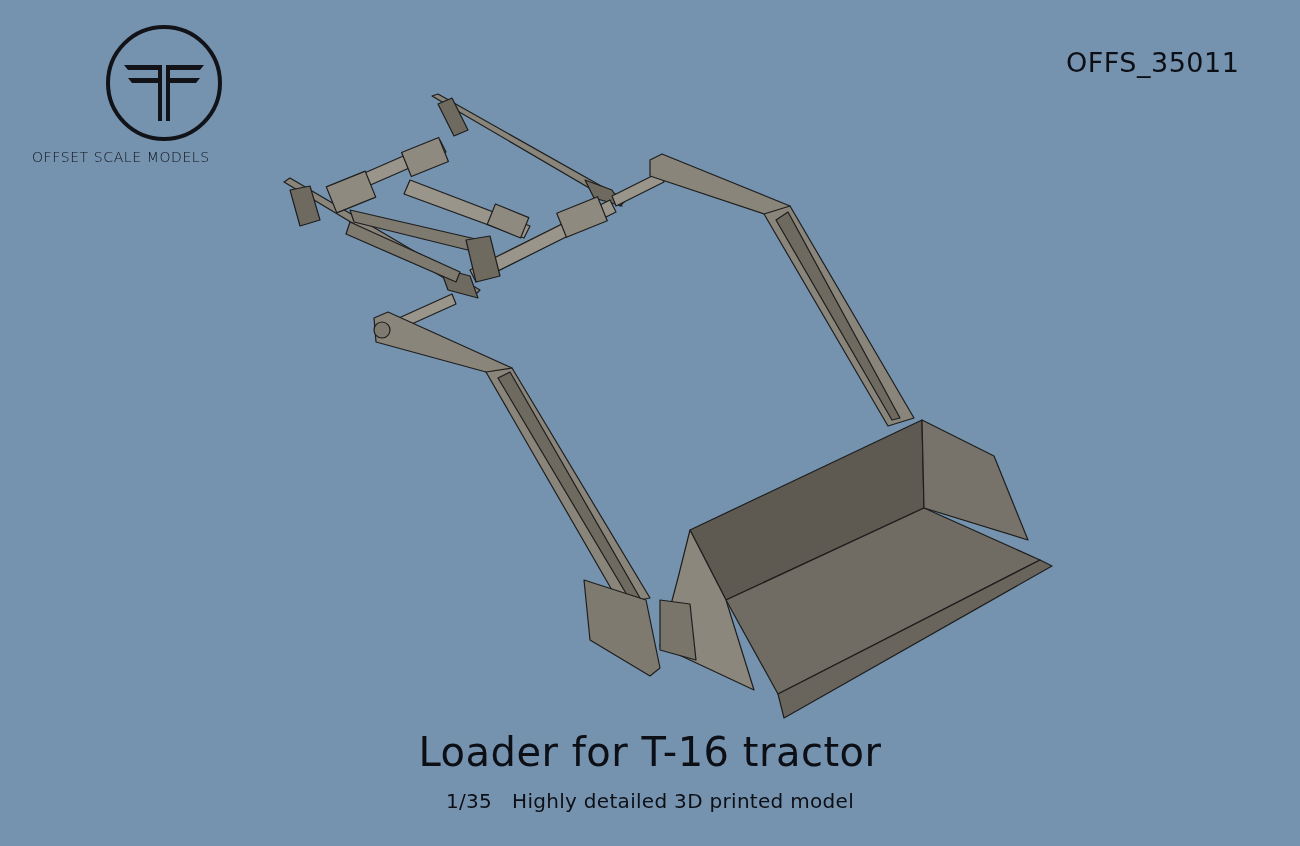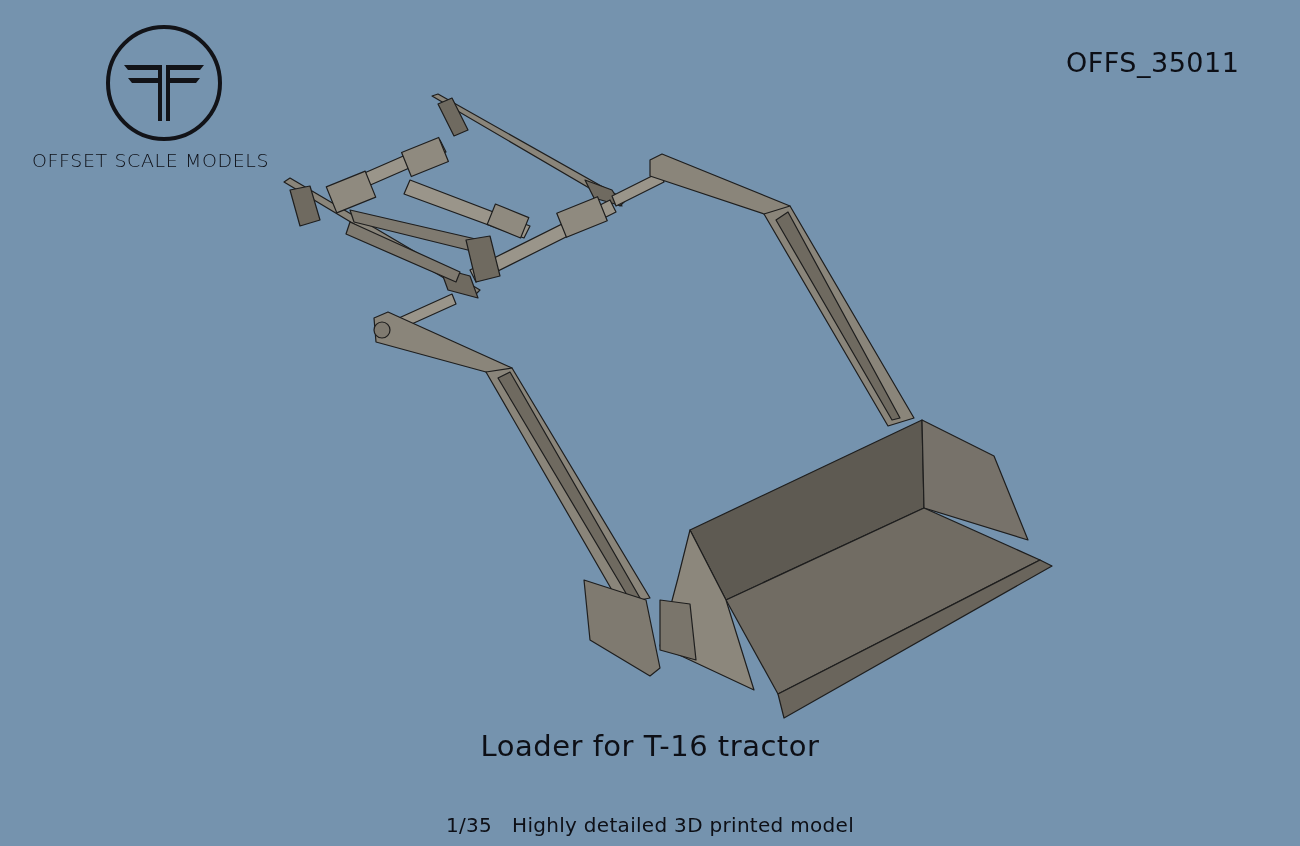--- a/index.html
+++ b/index.html
@@ -7,39 +7,39 @@
     width: 1300px; height: 846px; overflow: hidden;
     background: #7593ae;
     position: relative;
     font-family: "DejaVu Sans", sans-serif;
     color: #0d0f16;
   }
   .logo { position: absolute; left: 0; top: 0; width: 320px; height: 180px; }
   .logo-emblem { position: absolute; left: 104px; top: 23px; width: 120px; height: 120px; }
   .brand-name {
     position: absolute; left: 32px; top: 149px;
-    font-size: 19px; letter-spacing: 0.6px; font-weight: 300;
+    font-size: 14px; letter-spacing: 0.6px; font-weight: 300;
     white-space: nowrap; color: #0d0f16;
     transform: scaleY(0.95);
   }
   .sku {
     position: absolute; left: 1066px; top: 47px;
     font-size: 27px; letter-spacing: 0.5px; white-space: nowrap;
     color: #0d0f16;
   }
   .render { position: absolute; left: 0; top: 0; width: 1300px; height: 846px; }
   .title {
     position: absolute; left: 0; width: 1300px; top: 729px;
-    text-align: center; font-size: 29px; letter-spacing: 0.5px;
+    text-align: center; font-size: 40px; letter-spacing: 0.5px;
     white-space: nowrap; color: #0d0f16;
   }
   .subtitle {
     position: absolute; left: 0; width: 1300px; top: 789px;
     text-align: center; font-size: 20px; letter-spacing: 0.3px;
-    white-space: nowrap; color: #0d0f16; margin-top: 24px;
+    white-space: nowrap; color: #0d0f16;
   }
 </style>
 </head>
 <body>
 
 <svg class="render" viewBox="0 0 1300 846" xmlns="http://www.w3.org/2000/svg">
   <g stroke="#1e1e1e" stroke-width="1.2" stroke-linejoin="round">
 
     <polygon points="432,96 438,94 626,200 620,206" fill="#8a857a"></polygon>
     <polygon points="438,104 452,98 468,130 454,136" fill="#6f6a60"></polygon>

